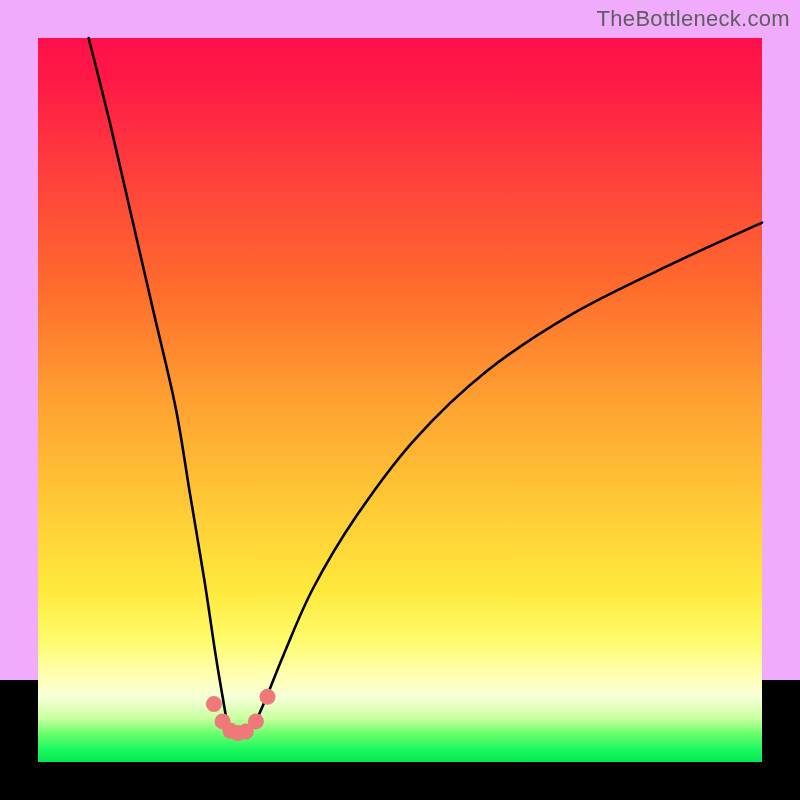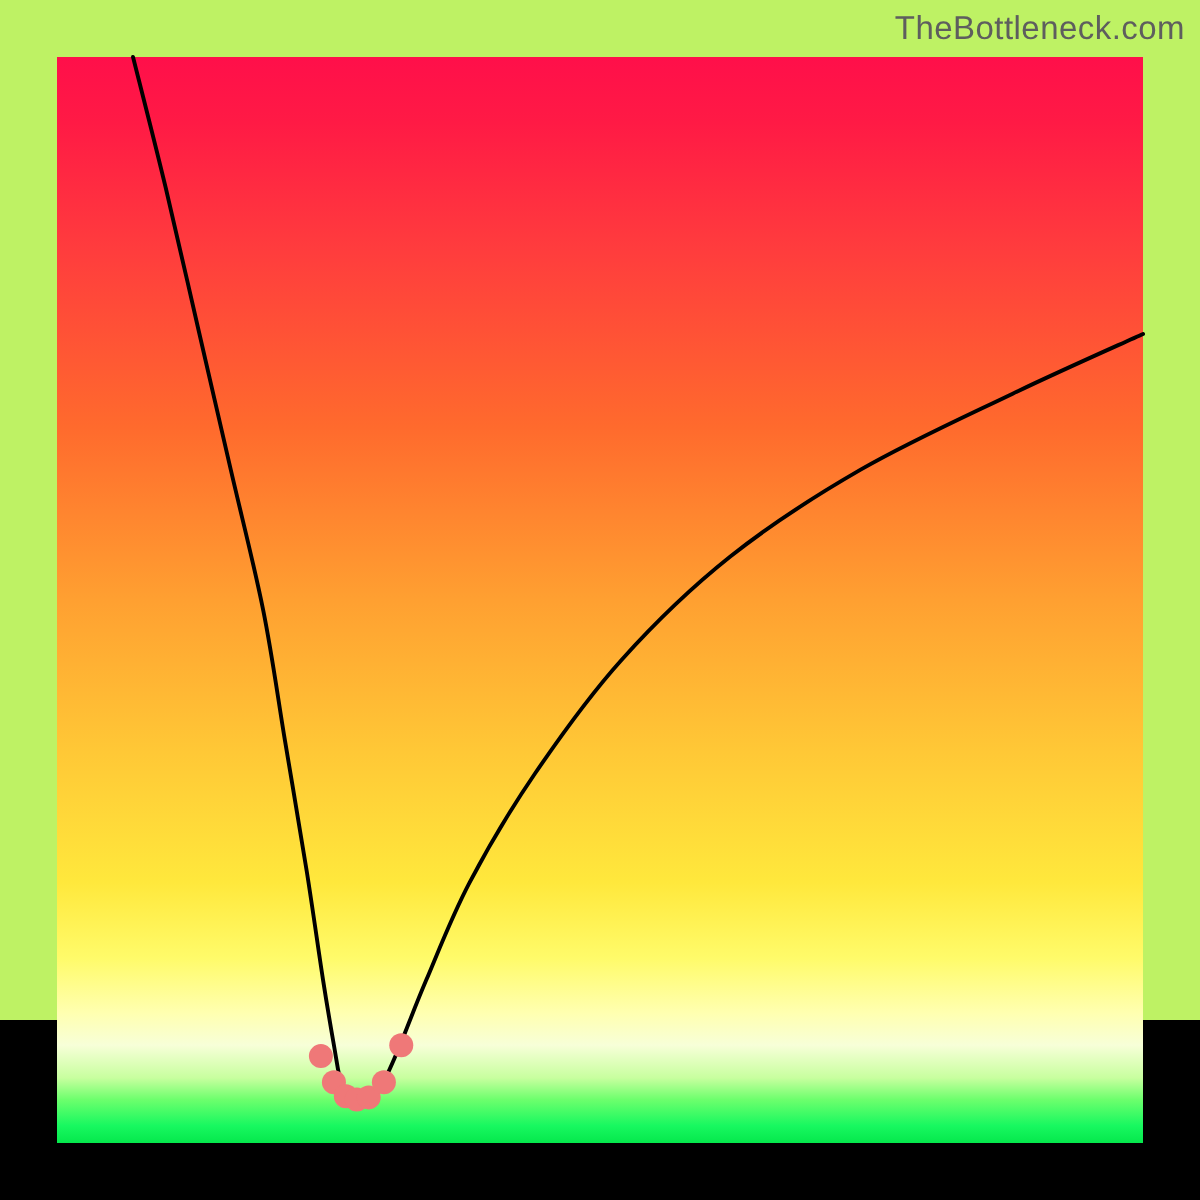--- a/index.html
+++ b/index.html
@@ -8,21 +8,21 @@
     width: 800px;
     height: 800px;
     overflow: hidden;
     background: #000;
     font-family: Arial, Helvetica, sans-serif;
   }
   .frame {
     position: absolute;
     left: 0; top: 0;
     width: 800px; height: 680px;
-    background: #bef264;
+    background: #f0abfc;
   }
   .plot-area {
     position: absolute;
     left: 38px;
     top: 38px;
     width: 724px;   
     height: 724px;
     
     background: linear-gradient(to bottom,
       #ff0f4a 0%,

